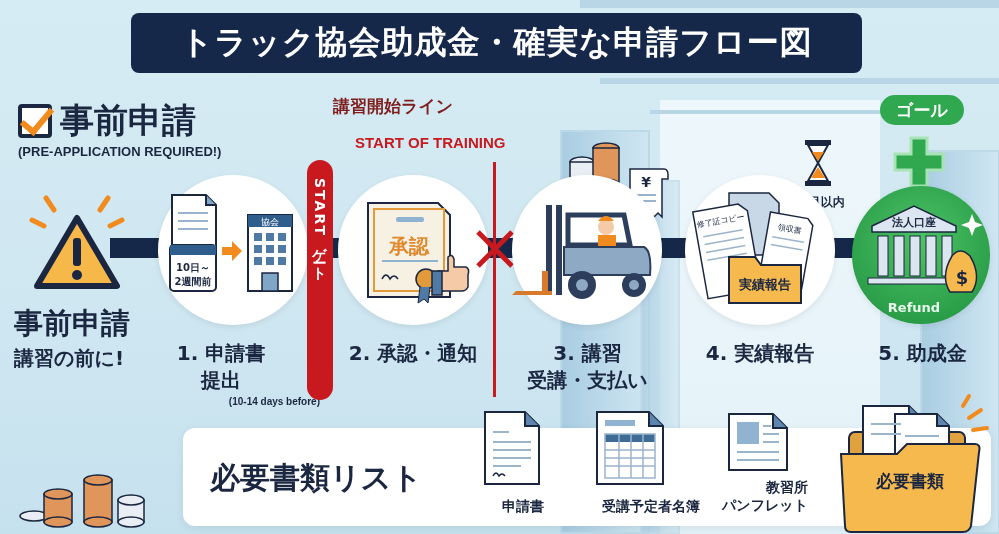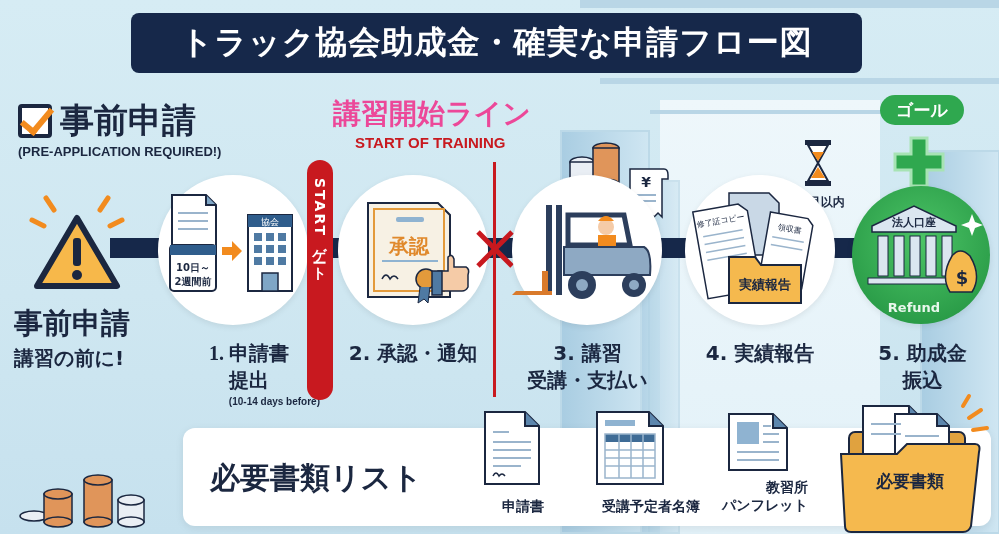--- a/index.html
+++ b/index.html
@@ -45,21 +45,21 @@
   .step-label { position: absolute; text-align: center; font-weight: bold; color: #1b2740; font-size: 20px; line-height: 27px; }
   .step-sub { position: absolute; text-align: right; font-weight: bold; color: #1b2740; font-size: 10px; font-family: "Liberation Sans", sans-serif; }
 
   .start-gate {
     position: absolute; left: 307px; top: 160px; width: 26px; height: 240px;
     background: #c8191f; border-radius: 13px;
     display: flex; flex-direction: column; align-items: center; justify-content: flex-start; padding-top: 18px;
   }
   .start-gate span { color: #fff; font-weight: bold; font-size: 14px; line-height: 16px; writing-mode: vertical-rl; letter-spacing: 2px; }
 
-  .training-title { position: absolute; left: 333px; top: 95px; font-size: 28px; font-weight: bold; color: #ec4899; }
+  .training-title { position: absolute; left: 333px; top: 95px; font-size: 17px; font-weight: bold; color: #7f1d1d; }
   .training-sub { position: absolute; left: 355px; top: 134px; font-size: 15px; font-weight: bold; color: #c8191f; font-family: "Liberation Sans", sans-serif; }
   .training-line { position: absolute; left: 493px; top: 162px; width: 3px; height: 235px; background: #c8191f; }
   .cross { position: absolute; left: 474px; top: 228px; width: 42px; height: 42px; }
 
   .goal-badge {
     position: absolute; left: 880px; top: 95px; width: 84px; height: 30px; border-radius: 15px;
     background: #2fa84f; color: #fff; font-weight: bold; font-size: 17px;
     display: flex; align-items: center; justify-content: center;
   }
   .green-circle { background: radial-gradient(circle at 50% 40%, #4cc466, #1f8f3e); }
@@ -137,21 +137,21 @@
       <rect x="96" y="70" width="8" height="8"></rect>
         <rect x="108" y="70" width="8" height="8"></rect>
         <rect x="120" y="70" width="8" height="8"></rect>
       <rect x="96" y="82" width="8" height="8"></rect>
         <rect x="108" y="82" width="8" height="8"></rect>
         <rect x="120" y="82" width="8" height="8"></rect>
     </g>
     <rect x="104" y="98" width="16" height="18" fill="#7fa6c6" stroke="#1b2740" stroke-width="1.5"></rect>
   </svg>
 </div>
-<div class="step-label" style="left:174px;top:340px;width:150px;font-family:Liberation Serif, serif;">
+<div class="step-label" style="left:146px;top:340px;width:150px;">
   <div>1. 申請書</div>
   <div>提出</div>
 </div>
 <div class="step-sub" style="left:150px;top:396px;width:170px;">(10-14 days before)</div>
 
 <div class="start-gate">
   <span>STARTゲート</span>
 </div>
 
 <div class="training-title">講習開始ライン</div>
@@ -273,21 +273,20 @@
     </g>
     <rect x="16" y="92" width="94" height="6" fill="#dbe6f0" stroke="#1b2740" stroke-width="1"></rect>
     <path d="M100 70 Q108 60 118 70 Q130 90 120 106 H98 Q88 90 100 70 Z" fill="#f5b94e" stroke="#1b2740" stroke-width="1.5"></path>
     <text x="110" y="98" font-size="18" font-weight="bold" text-anchor="middle" fill="#1b2740">$</text>
     <text x="62" y="126" font-size="13" font-weight="bold" text-anchor="middle" fill="#e8f7ec">Refund</text>
     <path d="M120 28 l3 8 l8 3 l-8 3 l-3 8 l-3 -8 l-8 -3 l8 -3 Z" fill="#fff"></path>
   </svg>
 </div>
 <div class="step-label" style="left:850px;top:340px;width:145px;">
   <div>5. 助成金</div>
-  <div>振込</div>
 </div>
 
 <svg style="position:absolute;left:18px;top:472px;" width="130" height="56" viewBox="0 0 130 56">
   <g stroke="#1b2740" stroke-width="1.5">
     <ellipse cx="16" cy="44" rx="14" ry="5" fill="#e9eef4"></ellipse>
     <g fill="#e0955a">
         <rect x="26" y="22" width="28" height="28"></rect>
         <ellipse cx="40" cy="22" rx="14" ry="5"></ellipse>
         <ellipse cx="40" cy="50" rx="14" ry="5"></ellipse>
       </g>

